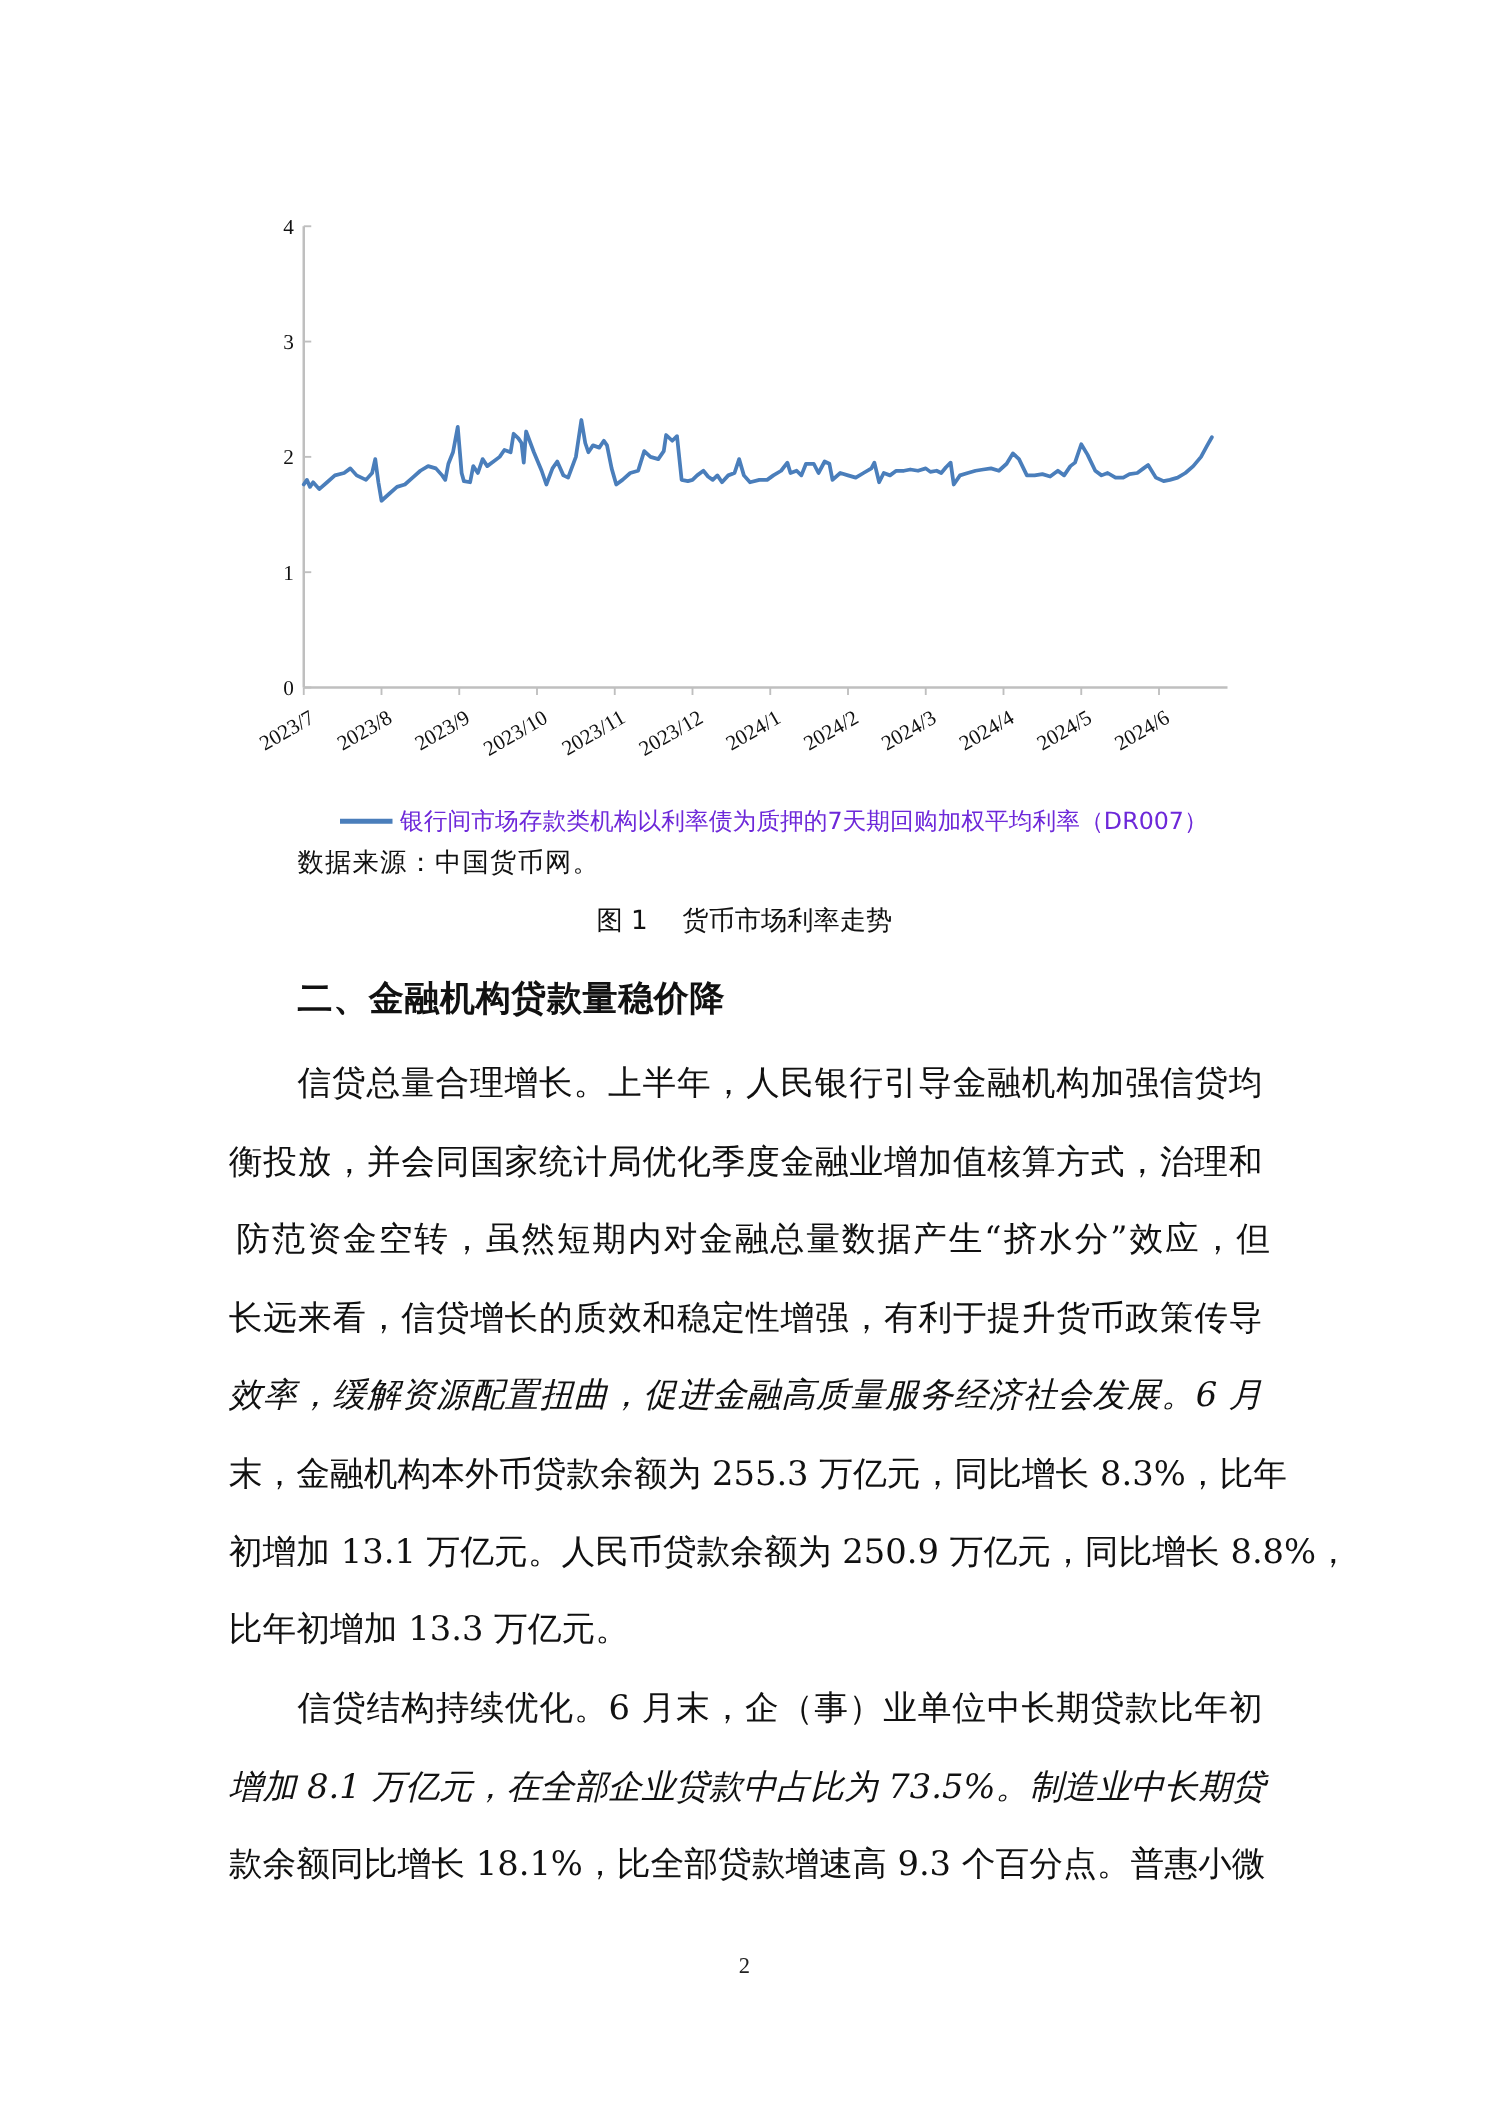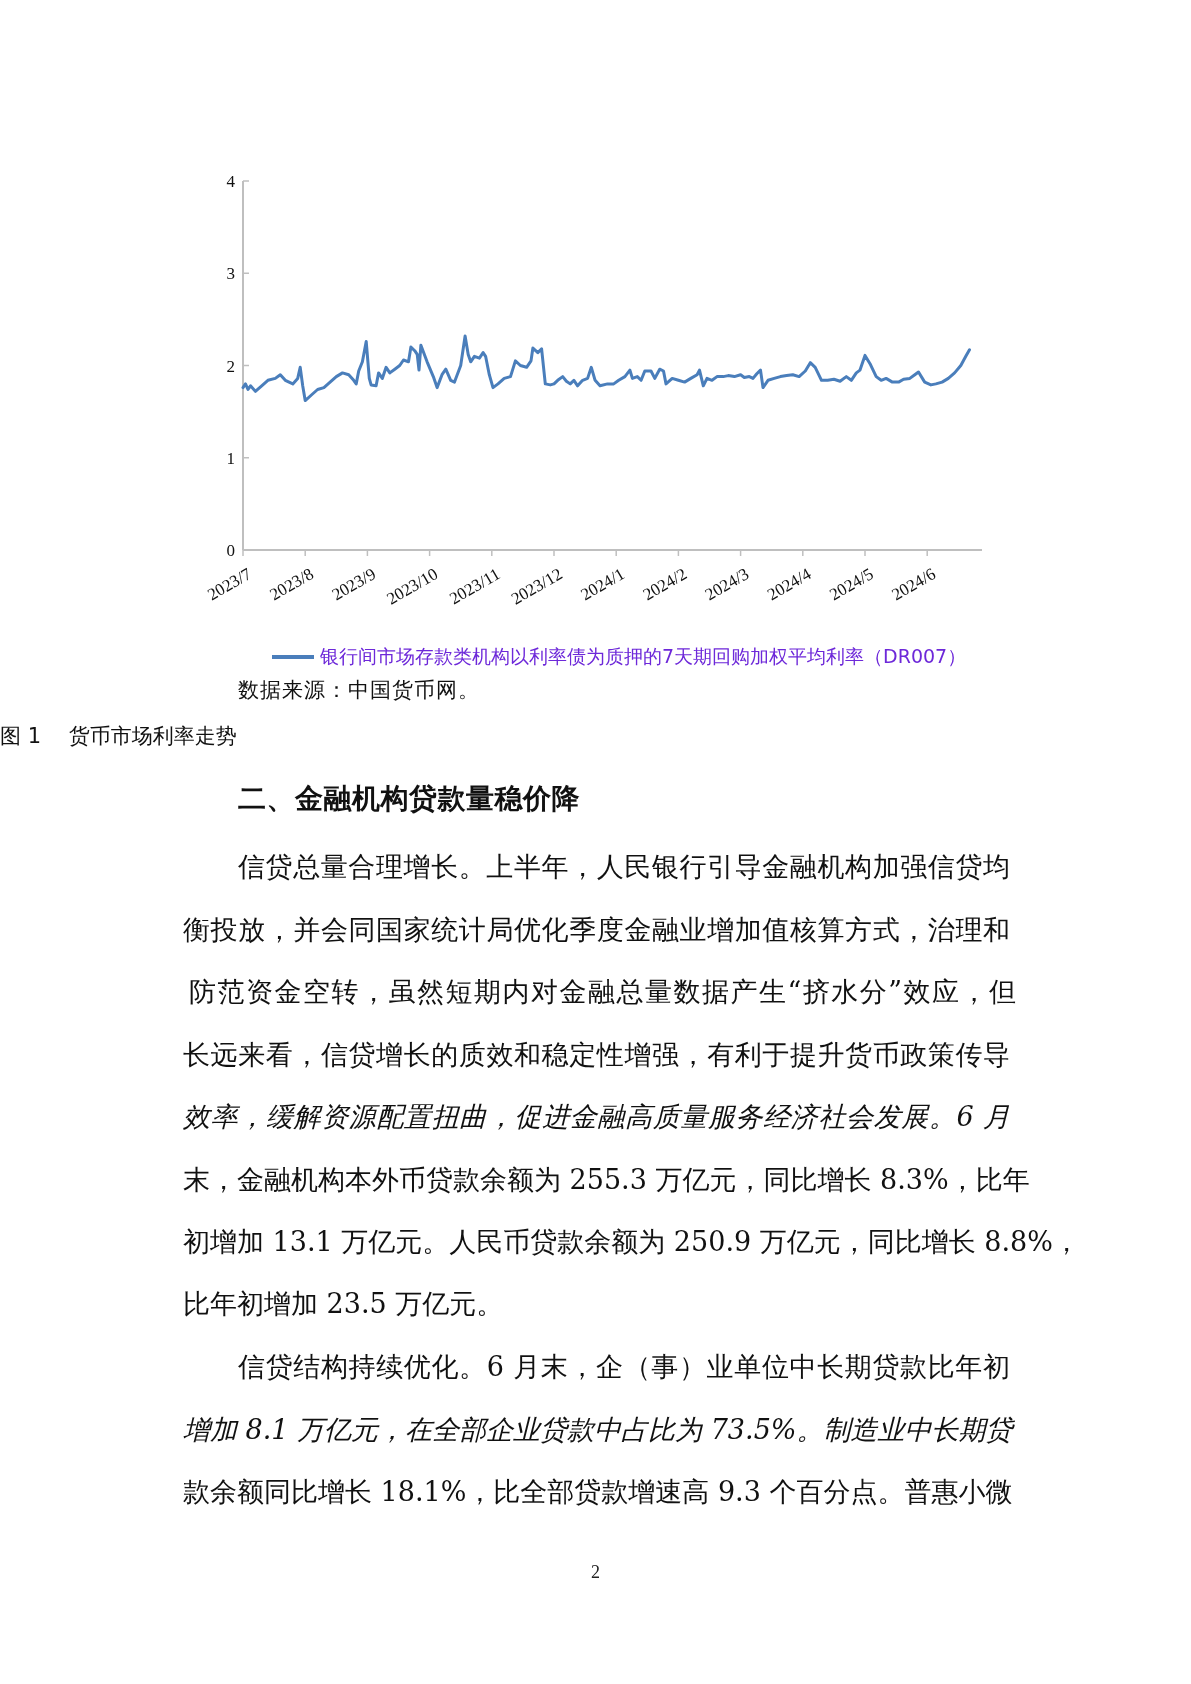--- a/index.html
+++ b/index.html
@@ -5,21 +5,21 @@
   html, body { margin: 0; padding: 0; background: #ffffff; }
   body { width: 1191px; height: 1684px; position: relative; overflow: hidden;
          font-family: "DejaVu Serif", "Liberation Serif", serif; color: #111; }
   #chart { position: absolute; left: 0; top: 0; }
   .tick-label { font-family: "Liberation Serif", "DejaVu Serif", serif; font-size: 17px; fill: #111; }
   .legend { position: absolute; left: 272px; top: 628px; height: 26px; display: flex; align-items: center;
             font-family: "DejaVu Sans", "Liberation Sans", sans-serif; font-size: 19px; color: #6d28d9; white-space: nowrap; margin-top: 16px; }
   .legend .swatch { width: 42px; height: 4px; background: #4a7ebb; margin-right: 6px; }
   .source { position: absolute; left: 238px; top: 676px; font-size: 21px; letter-spacing: 1px; white-space: nowrap;
             font-family: "DejaVu Serif", "Liberation Serif", serif; }
-  .caption { position: absolute; left: 0; width: 1191px; top: 722px; text-align: left;
+  .caption { position: absolute; left: 0; width: 1191px; top: 722px; text-align: center;
              font-family: "DejaVu Sans", "Liberation Sans", sans-serif; font-size: 21px; white-space: pre; }
   .heading { position: absolute; left: 238px; top: 780px; font-family: "DejaVu Sans", "Liberation Sans", sans-serif;
              font-size: 28px; white-space: nowrap; letter-spacing: 0.5px; font-weight: bold; }
   .line { position: absolute; height: 36px; font-size: 27px; line-height: 36px; white-space: nowrap;
           font-family: "DejaVu Serif", "Liberation Serif", serif; text-align: justify; text-align-last: justify; }
   .line.last { text-align-last: left; }
   .pagenum { position: absolute; left: 0; width: 1191px; top: 1562px; text-align: center;
              font-family: "Liberation Serif", "DejaVu Serif", serif; font-size: 18px; color: #222; }
 </style>
 </head>
@@ -78,19 +78,19 @@
 <div class="caption">图 1　 货币市场利率走势</div>
 <div class="heading">二、金融机构贷款量稳价降</div>
 
 <div class="line" style="left:238px; width:772px; top:849px;">信贷总量合理增长。上半年，人民银行引导金融机构加强信贷均</div>
 <div class="line" style="left:183px; width:827px; top:912px;">衡投放，并会同国家统计局优化季度金融业增加值核算方式，治理和</div>
 <div class="line" style="left:189px; width:827px; top:974px;">防范资金空转，虽然短期内对金融总量数据产生“挤水分”效应，但</div>
 <div class="line" style="left:183px; width:827px; top:1037px;">长远来看，信贷增长的质效和稳定性增强，有利于提升货币政策传导</div>
 <div class="line" style="left:183px; width:827px; top:1099px;font-style:italic;">效率，缓解资源配置扭曲，促进金融高质量服务经济社会发展。6 月</div>
 <div class="line" style="left:183px; width:827px; top:1162px;">末，金融机构本外币贷款余额为 255.3 万亿元，同比增长 8.3%，比年</div>
 <div class="line" style="left:183px; width:827px; top:1224px;">初增加 13.1 万亿元。人民币贷款余额为 250.9 万亿元，同比增长 8.8%，</div>
-<div class="line last" style="left:183px; width:827px; top:1286px;">比年初增加 23.5 万亿元。</div>
+<div class="line last" style="left:183px; width:827px; top:1286px;">比年初增加 13.3 万亿元。</div>
 
 <div class="line" style="left:238px; width:772px; top:1349px;">信贷结构持续优化。6 月末，企（事）业单位中长期贷款比年初</div>
 <div class="line" style="left:183px; width:827px; top:1412px;font-style:italic;">增加 8.1 万亿元，在全部企业贷款中占比为 73.5%。制造业中长期贷</div>
 <div class="line" style="left:183px; width:827px; top:1474px;">款余额同比增长 18.1%，比全部贷款增速高 9.3 个百分点。普惠小微</div>
 
 <div class="pagenum">2</div>
 
 </body></html>

